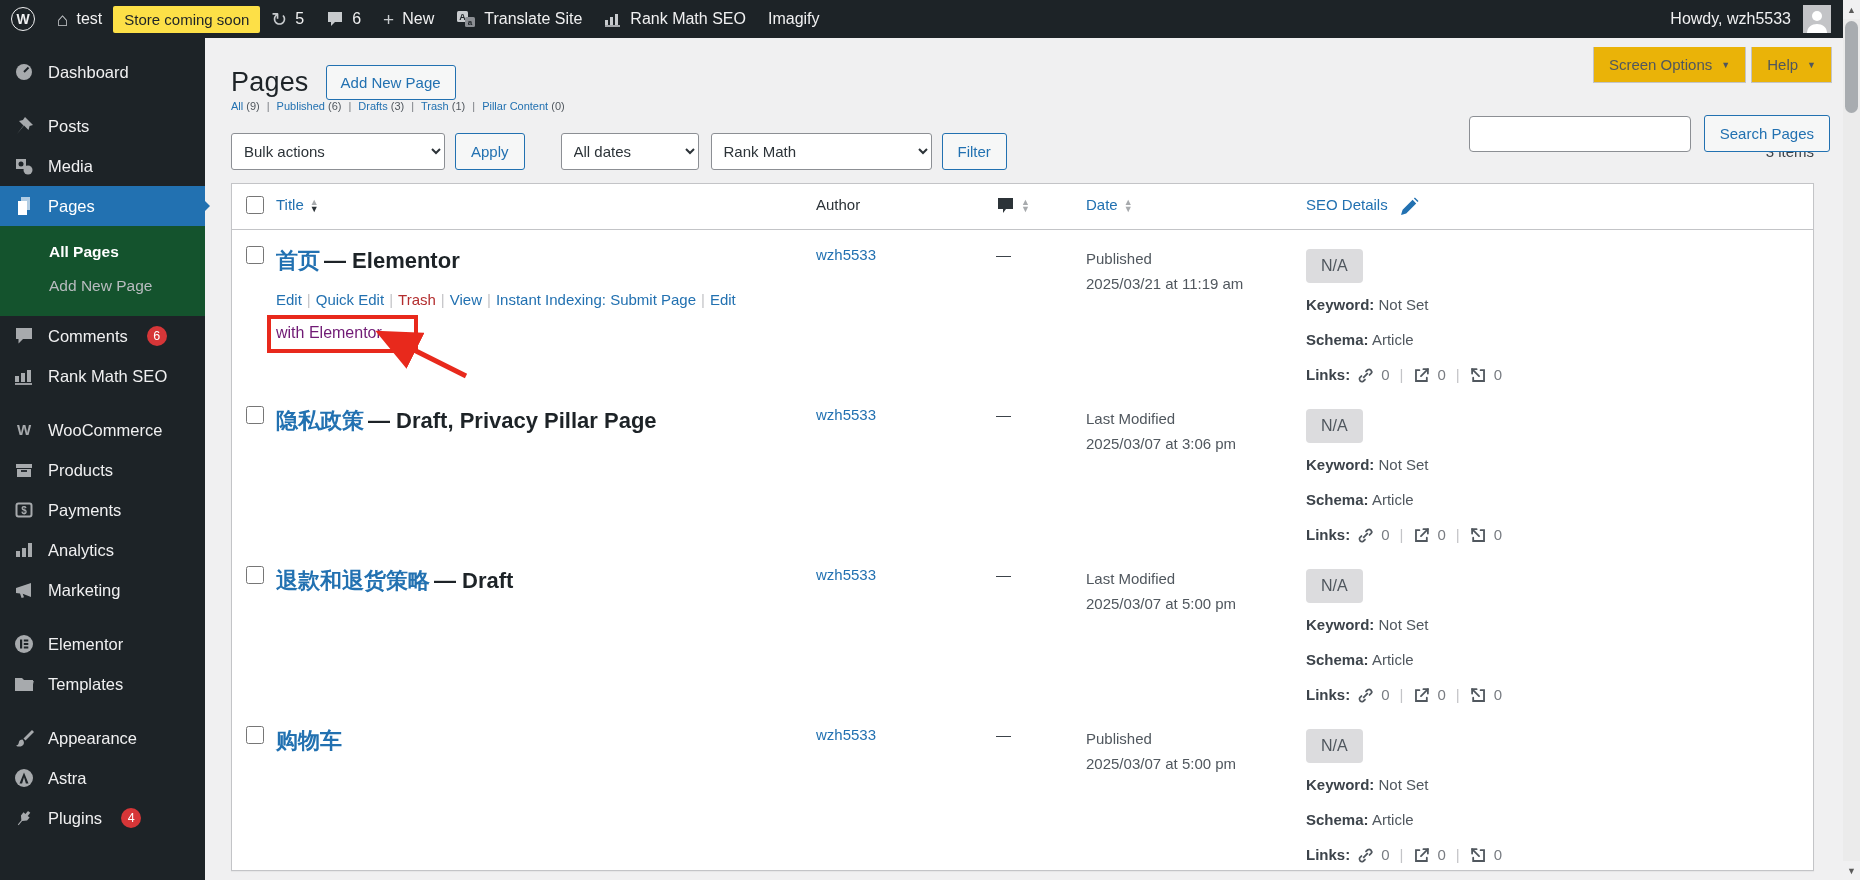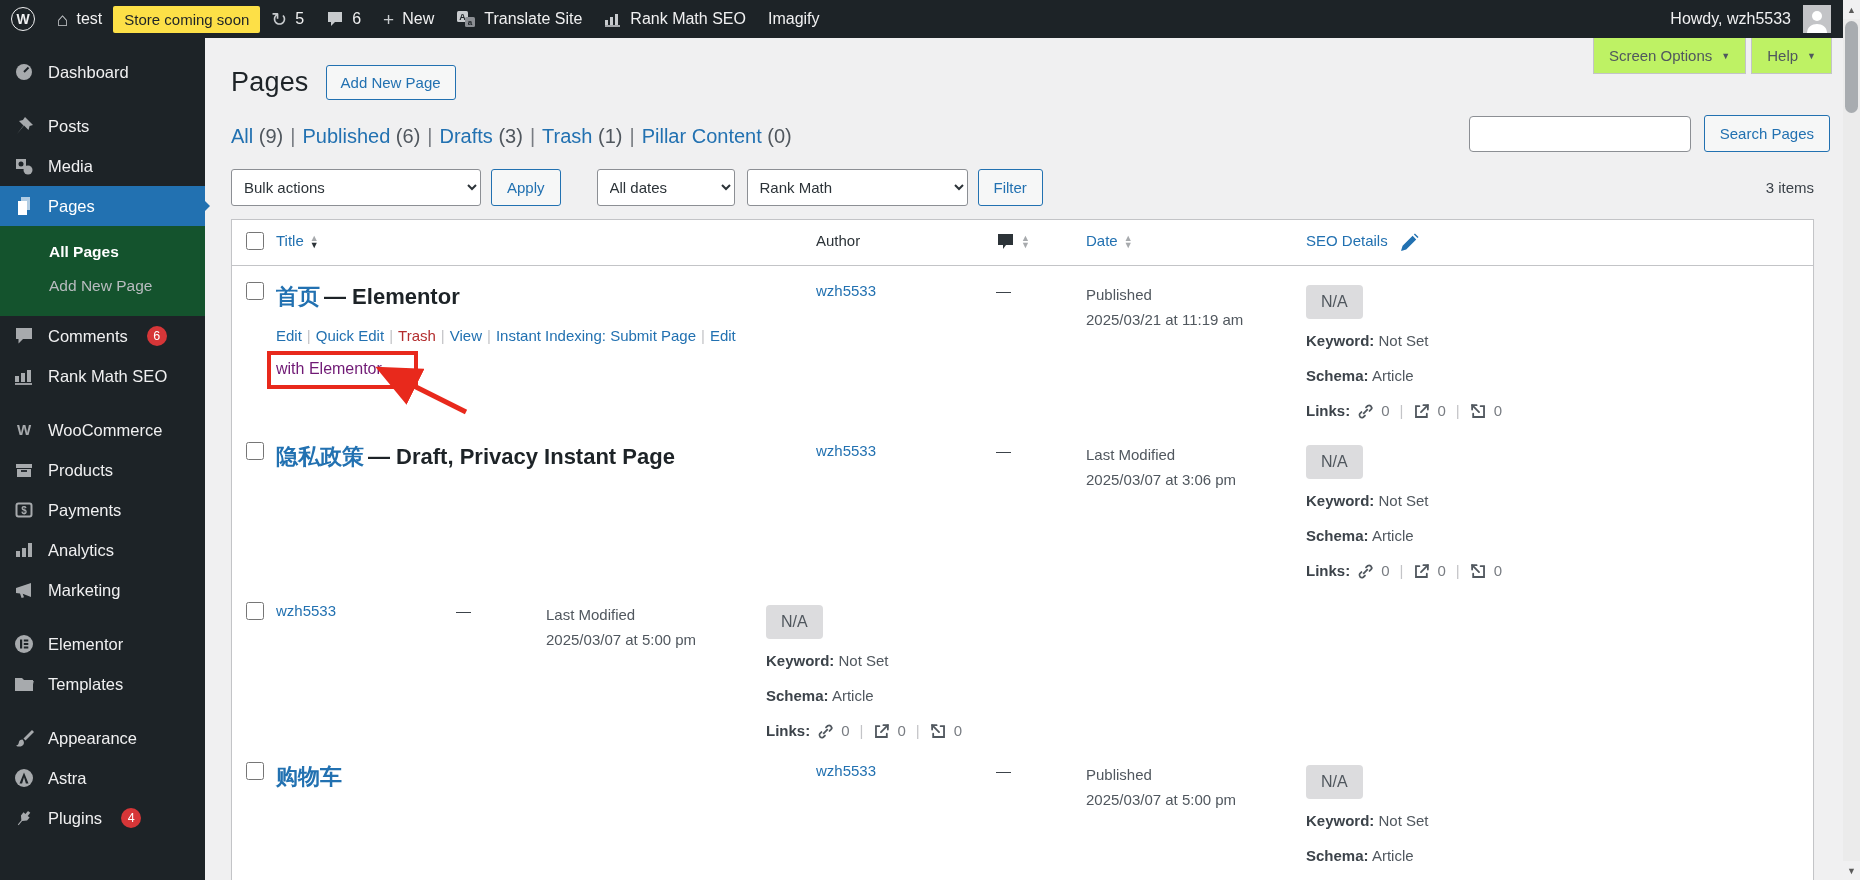--- a/index.html
+++ b/index.html
@@ -48,44 +48,44 @@
 .submenu { background:#14532d; padding:9px 0 13px; }
 .submenu-item { padding:8px 10px 8px 49px; color:#b8bcbf; font-size:15.5px; cursor:pointer; }
 .submenu-item.current { color:#fff; font-weight:bold; }
 .badge { background:#d63638; color:#fff; border-radius:50%; min-width:20px; height:20px;
   display:inline-flex; align-items:center; justify-content:center; font-size:12.5px; margin-left:6px; padding:0 3px; }
 
 
 #content { position:absolute; left:205px; top:38px; right:20px; bottom:0; padding:0 26px; overflow:hidden; }
 
 .screen-meta { position:absolute; top:0; right:8px; display:flex; gap:5px; z-index:10; }
-.meta-btn { background:#bef264; border:1px solid #c3c4c7; border-top:none; padding:9px 15px;
-  font-size:15px; color:#50575e; display:flex; align-items:center; gap:9px; cursor:pointer; }
+.meta-btn { background:#eab308; border:1px solid #c3c4c7; border-top:none; padding:9px 15px;
+  font-size:15px; color:#50575e; display:flex; align-items:center; gap:9px; cursor:pointer;margin-top:9px; }
 .caret { font-size:9px; color:#50575e; }
 
 .page-head { display:flex; align-items:center; gap:17px; margin-top:27px; }
 h1 { font-size:27px; font-weight:400; color:#1d2327; margin:0; letter-spacing:.2px; }
 .btn-outline { border:1px solid #2271b1; color:#2271b1; background:#f6f7f7; padding:8px 14px;
   border-radius:3px; font-size:15px; cursor:pointer; display:inline-block; }
 
-.views { margin-top:25px; font-size:20px; color:#787c82; }
+.views { font-size:11px; color:#787c82; }
 .views a { color:#2271b1; }
 .views .cnt { color:#50575e; }
 .views .vsep { margin:0 7px; color:#787c82; }
 
 .search-row { position:absolute; top:77px; right:10px; display:flex; gap:13px; align-items:center; }
 .search-input { width:222px; height:36px; border:1px solid #8c8f94; border-radius:4px; background:#fff;
   font-size:15px; padding:0 8px; font-family:inherit; }
 .btn-secondary { border:1px solid #2271b1; color:#2271b1; background:#f6f7f7; border-radius:3px;
   height:37px; padding:0 15px; font-size:15px; cursor:pointer; font-family:inherit; }
 
 .toolbar { margin-top:21px; display:flex; align-items:center; gap:10px; }
 .toolbar select { height:37px; border:1px solid #8c8f94; border-radius:3px; background:#fff;
   font-size:15px; color:#2c3338; padding:0 8px; font-family:inherit; cursor:pointer; }
-.sel-bulk { width:250px; } .sel-dates { width:138px; } .sel-rm { width:221px; margin-left:26px; }
+.sel-bulk { width:214px; } .sel-dates { width:138px; } .sel-rm { width:221px; margin-left:26px; }
 .gap-l { margin-left:26px; }
 .items-count { margin-left:auto; font-size:15px; color:#3c434a; }
 
 
 .table { margin-top:13px; background:#fff; border:1px solid #c3c4c7; box-shadow:0 1px 1px rgba(0,0,0,.04); }
 .trow { display:flex; }
 .thead { border-bottom:1px solid #c3c4c7; }
 .thead .cell { padding-top:12px; padding-bottom:12px; font-size:15px; }
 .cell { padding:16px 10px 0 0; }
 .col-cb { width:44px; padding-left:14px; flex:0 0 44px; }
@@ -491,21 +491,21 @@
             </span>
           <span class="lnum">0</span>
         </div>
       </div>
     </div>
 
     <div class="trow prow">
       <div class="cell col-cb"><input type="checkbox" class="cb" style=""></div>
       <div class="cell col-title">
         <div class="ptitle">
-          <a>隐私政策</a><span class="pstate">— Draft, Privacy Instant Page</span>
+          <a>隐私政策</a><span class="pstate">— Draft, Privacy Pillar Page</span>
         </div>
       </div>
       <div class="cell col-author"><a class="author-link">wzh5533</a></div>
       <div class="cell col-comments"><span class="dash">—</span></div>
       <div class="cell col-date date-cell">
         <div>Last Modified</div>
         <div>2025/03/07 at 3:06 pm</div>
       </div>
       <div class="cell col-seo">
         <span class="na-badge">N/A</span>
@@ -538,20 +538,25 @@
                 <path d="M9.8 2H14v4.2"></path>
               </svg>
             </span>
           <span class="lnum">0</span>
         </div>
       </div>
     </div>
 
     <div class="trow prow">
       <div class="cell col-cb"><input type="checkbox" class="cb" style=""></div>
+      <div class="cell col-title">
+        <div class="ptitle">
+          <a>退款和退货策略</a><span class="pstate">— Draft</span>
+        </div>
+      </div>
       <div class="cell col-author"><a class="author-link">wzh5533</a></div>
       <div class="cell col-comments"><span class="dash">—</span></div>
       <div class="cell col-date date-cell">
         <div>Last Modified</div>
         <div>2025/03/07 at 5:00 pm</div>
       </div>
       <div class="cell col-seo">
         <span class="na-badge">N/A</span>
         <div class="seo-line"><b>Keyword:</b> <span>Not Set</span></div>
         <div class="seo-line"><b>Schema:</b> <span>Article</span></div>

